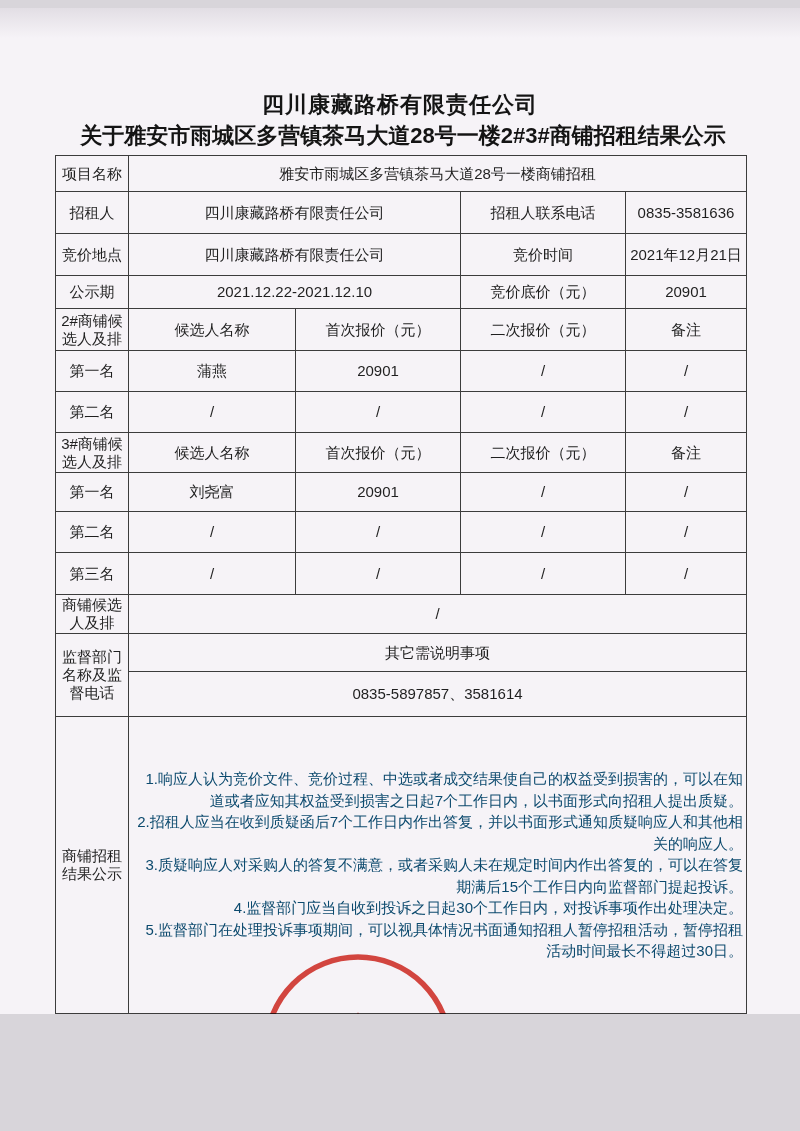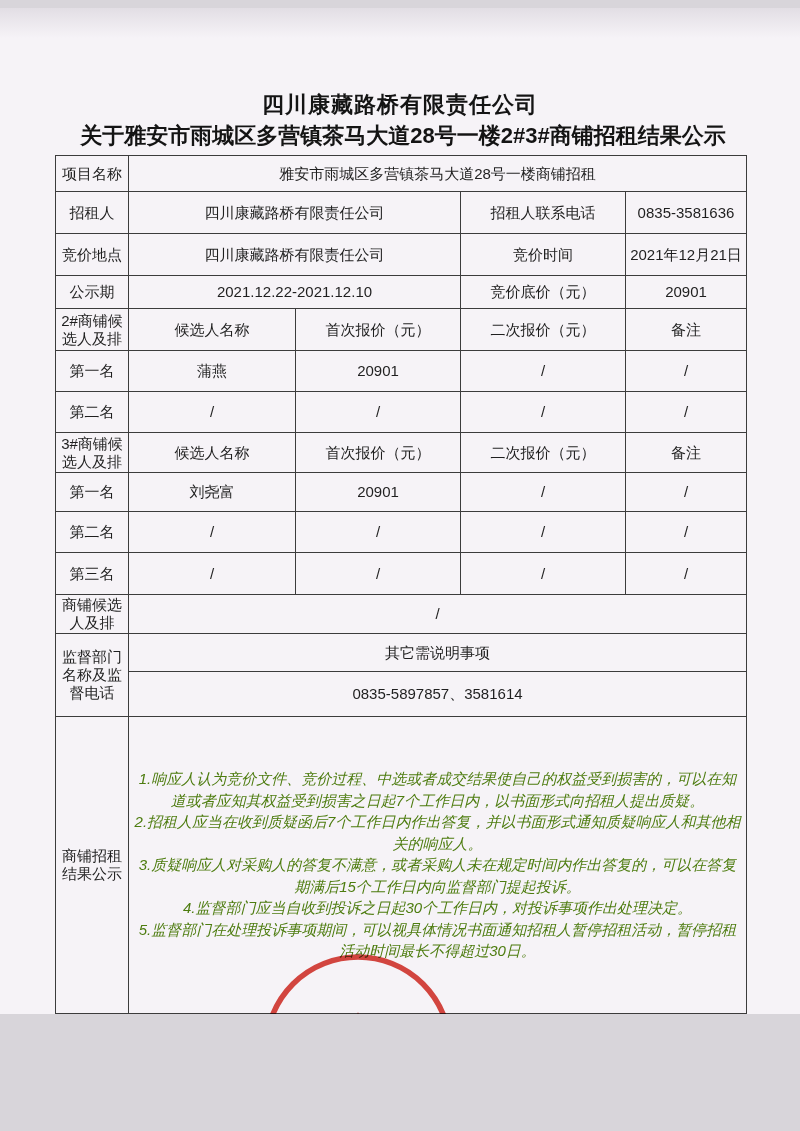--- a/index.html
+++ b/index.html
@@ -28,21 +28,21 @@
   }
   table.main td{
     border:1.5px solid #3c3c3c; padding:1px 3px;
     text-align:center; vertical-align:middle; line-height:18px;
     overflow:hidden;
   }
   td.lbl{ text-align:left; padding-left:4px; padding-right:1px; }
   td.lbl-c{ text-align:center; padding-left:1px; padding-right:1px; }
   td.val-l{ text-align:left; padding-left:6px; }
   .objection-cell{ text-align:left; vertical-align:middle; padding:4px 8px 4px 5px; }
-  .objection-cell .item{ font-size:15px; line-height:21.5px; text-align:center; color:#4d7c0f;font-style:italic; }
+  .objection-cell .item{ font-size:15px; line-height:21.5px; text-align:right; color:#0c4a6e; }
   .sig-cell{ text-align:left; padding-left:7px; font-size:15px; }
   .stamp-svg{ position:absolute; left:255px; top:938px; mix-blend-mode:multiply; z-index:4; }
   .sig-svg{ position:absolute; left:286px; top:990px; z-index:5; }
 </style>
 </head>
 <body>
 
 <div class="page">
 
   <div class="scan-band"></div>

